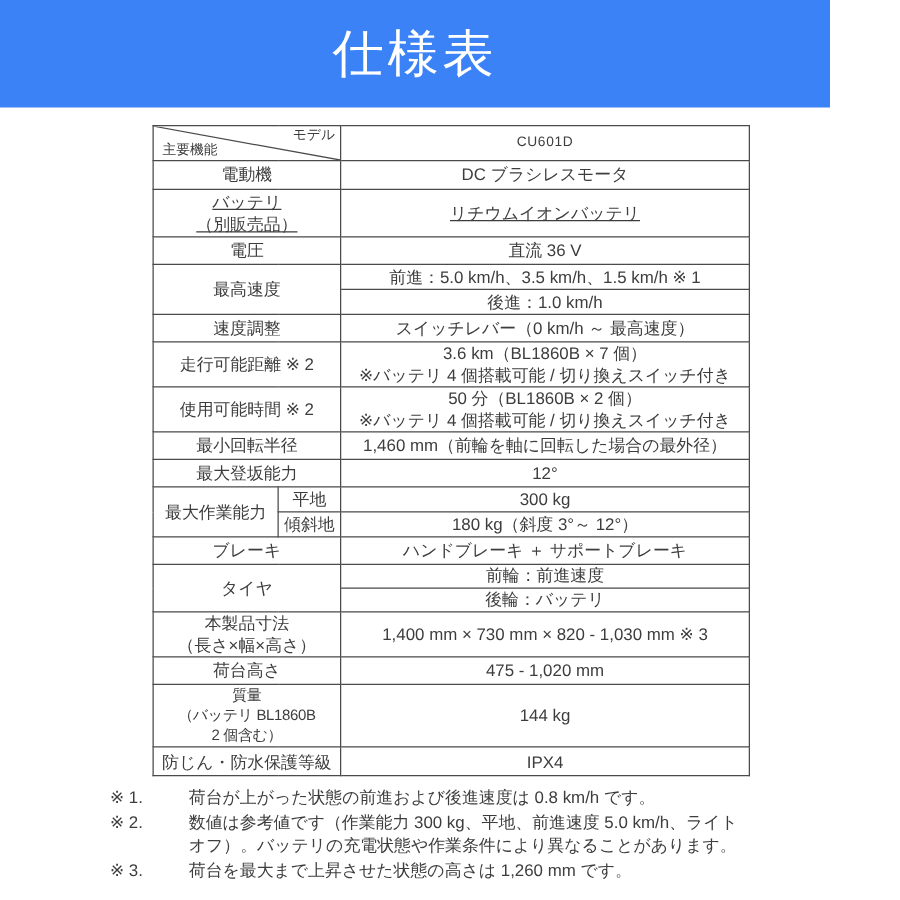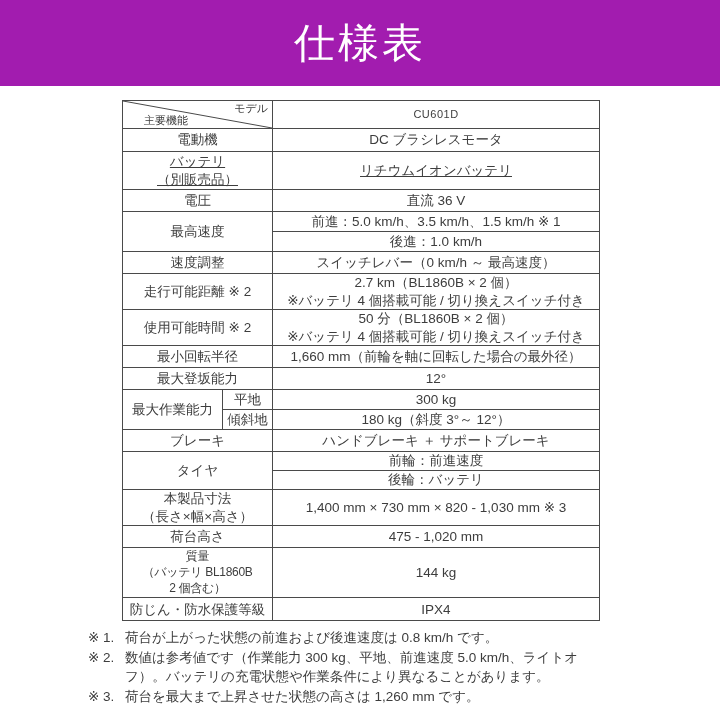--- a/index.html
+++ b/index.html
@@ -5,22 +5,22 @@
   html, body {
     margin: 0; padding: 0;
     width: 720px; height: 720px;
     background: #ffffff;
     font-family: "Liberation Sans", "DejaVu Sans", sans-serif;
     color: #3d3d3d;
     overflow: hidden;
   }
   
   .banner {
-    width: 720px; height: 86px;
-    background: #a21caf;
+    width: 664px; height: 86px;
+    background: #3b82f6;
     display: flex; align-items: center; justify-content: center;
   }
   .banner .title {
     color: #ffffff;
     font-size: 41px;
     font-weight: 500;
     letter-spacing: 3px;
     line-height: 1;
   }
   
@@ -60,37 +60,37 @@
   td.corner svg.diag {
     position: absolute; left: 0; top: 0;
     width: 100%; height: 100%;
     display: block;
   }
   td.corner .corner-top {
     position: absolute; top: 1px; right: 4px;
     font-size: 11px; line-height: 1.2;
   }
   td.corner .corner-bottom {
-    position: absolute; bottom: 1px; left: 21px;
+    position: absolute; bottom: 1px; left: 7px;
     font-size: 11px; line-height: 1.2;
   }
   td.model {
     font-size: 11px;
     letter-spacing: 0.5px;
   }
   
   .notes {
     margin: 7px 0 0 88px;
     width: 516px;
     font-size: 13.5px;
     line-height: 1.45;
   }
   .note { display: flex; }
   .note .marker { flex: 0 0 37px; }
-  .note .text { flex: 1; }
+  .note .text { flex: 1; margin-left: 26px; }
 </style>
 </head>
 <body>
 
 <div class="banner">
   <div class="title">仕様表</div>
 </div>
 
 <table class="spec">
   <colgroup>
@@ -135,33 +135,33 @@
     <td>後進：1.0 km/h</td>
   </tr>
 
   <tr class="rh-d">
     <td class="lbl" colspan="2">速度調整</td>
     <td>スイッチレバー（0 km/h ～ 最高速度）</td>
   </tr>
 
   <tr class="rh-f">
     <td class="lbl" colspan="2">走行可能距離 ※ 2</td>
-    <td class="pre">2.7 km（BL1860B × 2 個）
+    <td class="pre">3.6 km（BL1860B × 7 個）
 ※バッテリ 4 個搭載可能 / 切り換えスイッチ付き</td>
   </tr>
 
   <tr class="rh-f">
     <td class="lbl" colspan="2">使用可能時間 ※ 2</td>
     <td class="pre">50 分（BL1860B × 2 個）
 ※バッテリ 4 個搭載可能 / 切り換えスイッチ付き</td>
   </tr>
 
   <tr class="rh-d">
     <td class="lbl" colspan="2">最小回転半径</td>
-    <td>1,660 mm（前輪を軸に回転した場合の最外径）</td>
+    <td>1,460 mm（前輪を軸に回転した場合の最外径）</td>
   </tr>
 
   <tr class="rh-d">
     <td class="lbl" colspan="2">最大登坂能力</td>
     <td>12°</td>
   </tr>
 
   <tr class="rh-e">
     <td class="lbl" rowspan="2">最大作業能力</td>
     <td class="lbl">平地</td>

